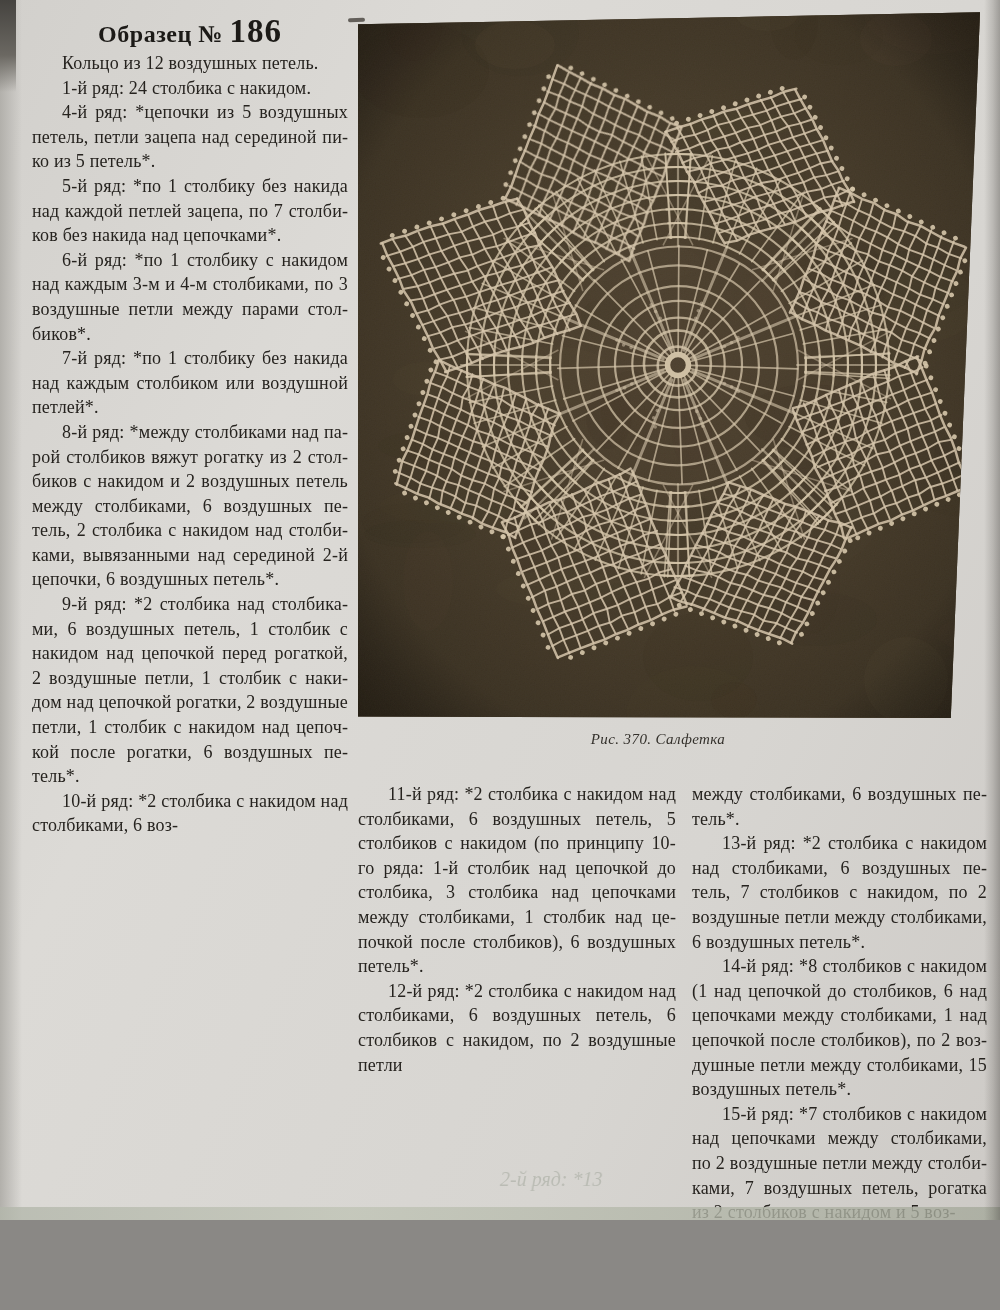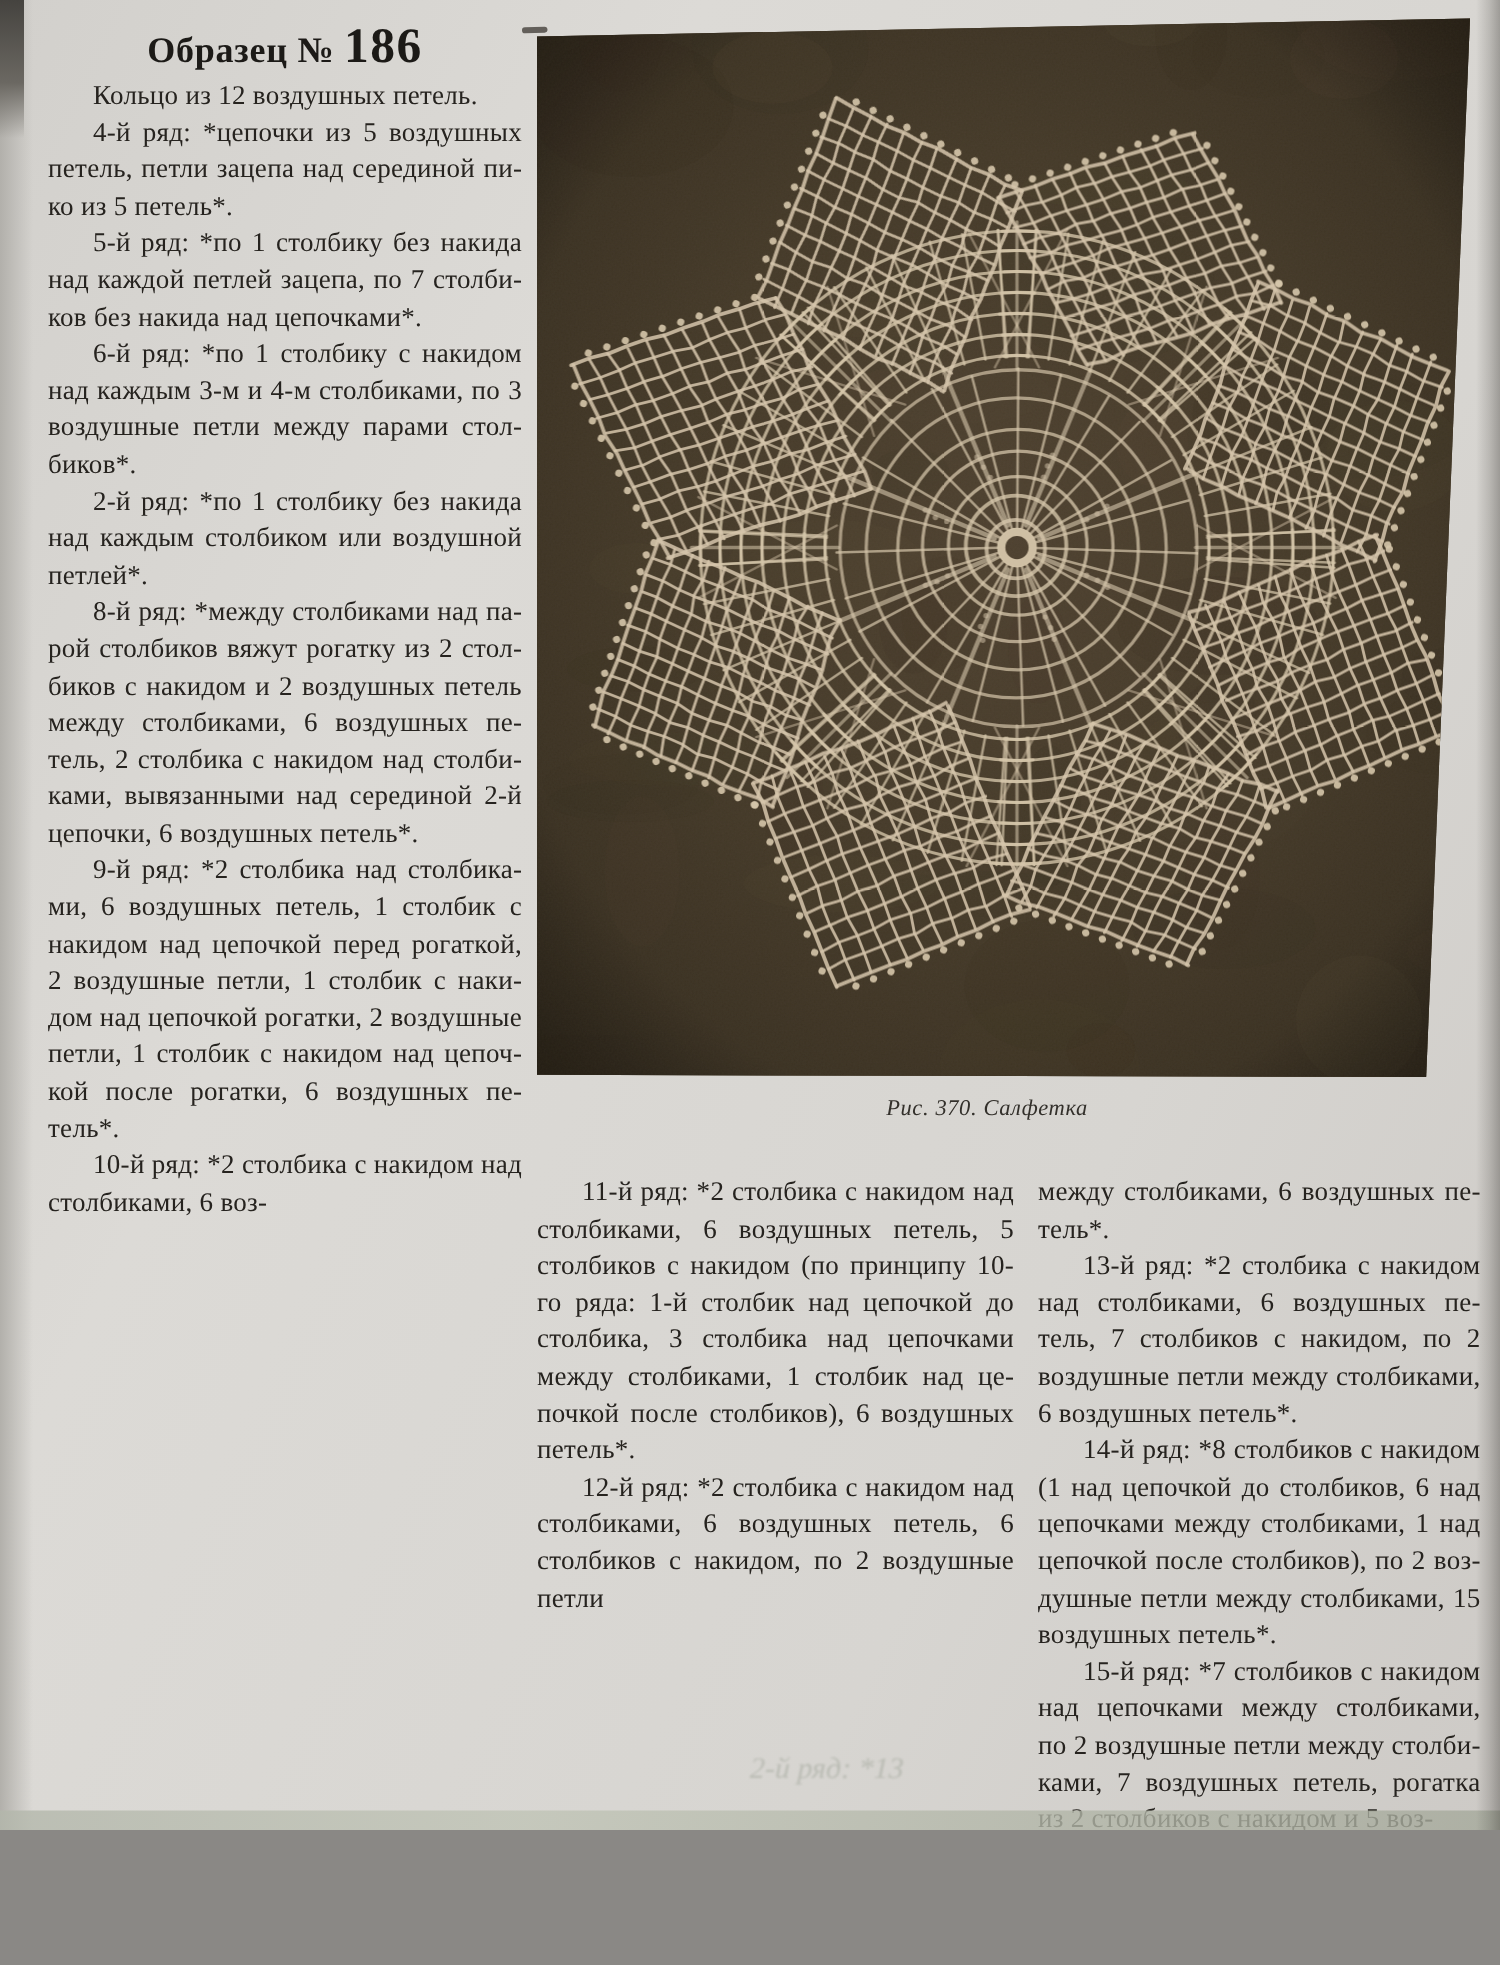--- a/index.html
+++ b/index.html
@@ -51,24 +51,25 @@
   <div class="left-edge"></div>
   <div class="corner-dark"></div>
   <div class="top-dash"></div>
 
   <div class="col-left">
     <div class="title">
       <span>Образец №</span>
       <span class="num">186</span>
     </div>
     <p class="body">Кольцо из 12 воз­душ­ных пе­тель.</p>
+    <p class="body">1-й ряд: 24 стол­би­ка с на­ки­дом.</p>
     <p class="body">4-й ряд: *це­поч­ки из 5 воз­душ­ных пе­тель, пет­ли за­це­па над се­ре­ди­ной пи­ко из 5 пе­тель*.</p>
     <p class="body">5-й ряд: *по 1 стол­би­ку без на­ки­да над каж­дой пет­лей за­це­па, по 7 стол­би­ков без на­ки­да над це­поч­ка­ми*.</p>
     <p class="body">6-й ряд: *по 1 стол­би­ку с на­ки­дом над каж­дым 3-м и 4-м стол­би­ка­ми, по 3 воз­душ­ные пет­ли меж­ду па­ра­ми стол­би­ков*.</p>
-    <p class="body">2-й ряд: *по 1 стол­би­ку без на­ки­да над каж­дым стол­би­ком или воз­душ­ной пет­лей*.</p>
+    <p class="body">7-й ряд: *по 1 стол­би­ку без на­ки­да над каж­дым стол­би­ком или воз­душ­ной пет­лей*.</p>
     <p class="body">8-й ряд: *меж­ду стол­би­ка­ми над па­рой стол­би­ков вя­жут ро­гат­ку из 2 стол­би­ков с на­ки­дом и 2 воз­душ­ных пе­тель меж­ду стол­би­ка­ми, 6 воз­душ­ных пе­тель, 2 стол­би­ка с на­ки­дом над стол­би­ка­ми, вы­вя­зан­ны­ми над се­ре­ди­ной 2-й це­поч­ки, 6 воз­душ­ных пе­тель*.</p>
     <p class="body">9-й ряд: *2 стол­би­ка над стол­би­ка­ми, 6 воз­душ­ных пе­тель, 1 стол­бик с на­ки­дом над це­поч­кой пе­ред ро­гат­кой, 2 воз­душ­ные пет­ли, 1 стол­бик с на­ки­дом над це­поч­кой ро­гат­ки, 2 воз­душ­ные пет­ли, 1 стол­бик с на­ки­дом над це­поч­кой пос­ле ро­гат­ки, 6 воз­душ­ных пе­тель*.</p>
     <p class="body">10-й ряд: *2 стол­би­ка с на­ки­дом над стол­би­ка­ми, 6 воз-</p>
   </div>
 
   <div class="photo">
     <svg id="doily" viewBox="0 0 622 710" xmlns="http://www.w3.org/2000/svg">
         <defs>
     <radialGradient id="bg" cx="50%" cy="49%" r="72%">
       <stop offset="0%" stop-color="#4e4130"></stop>

